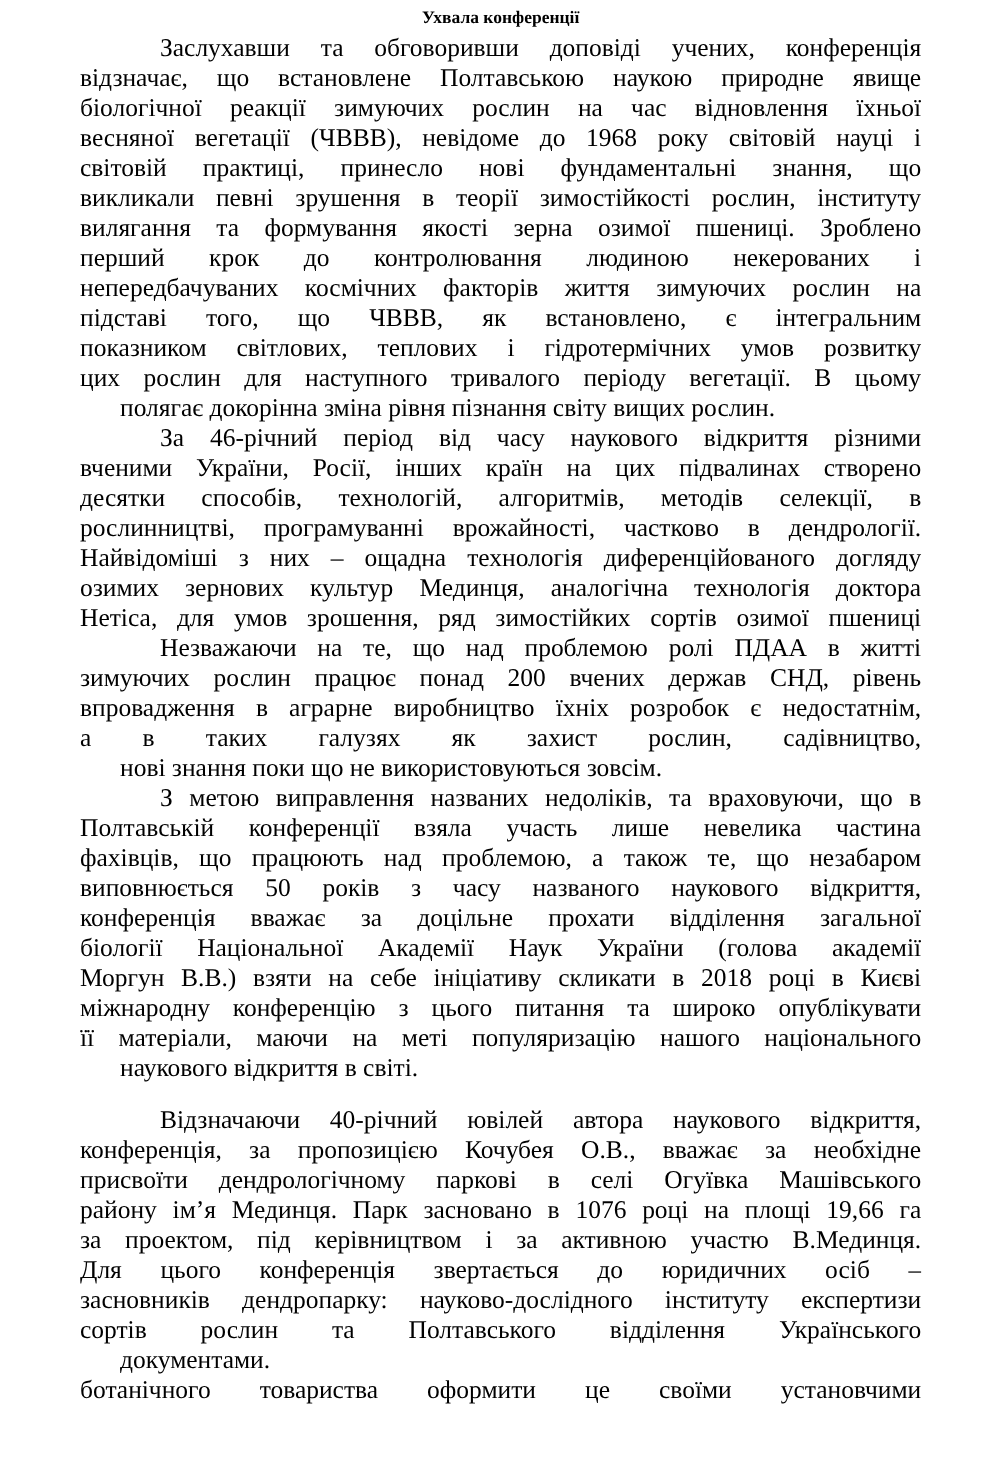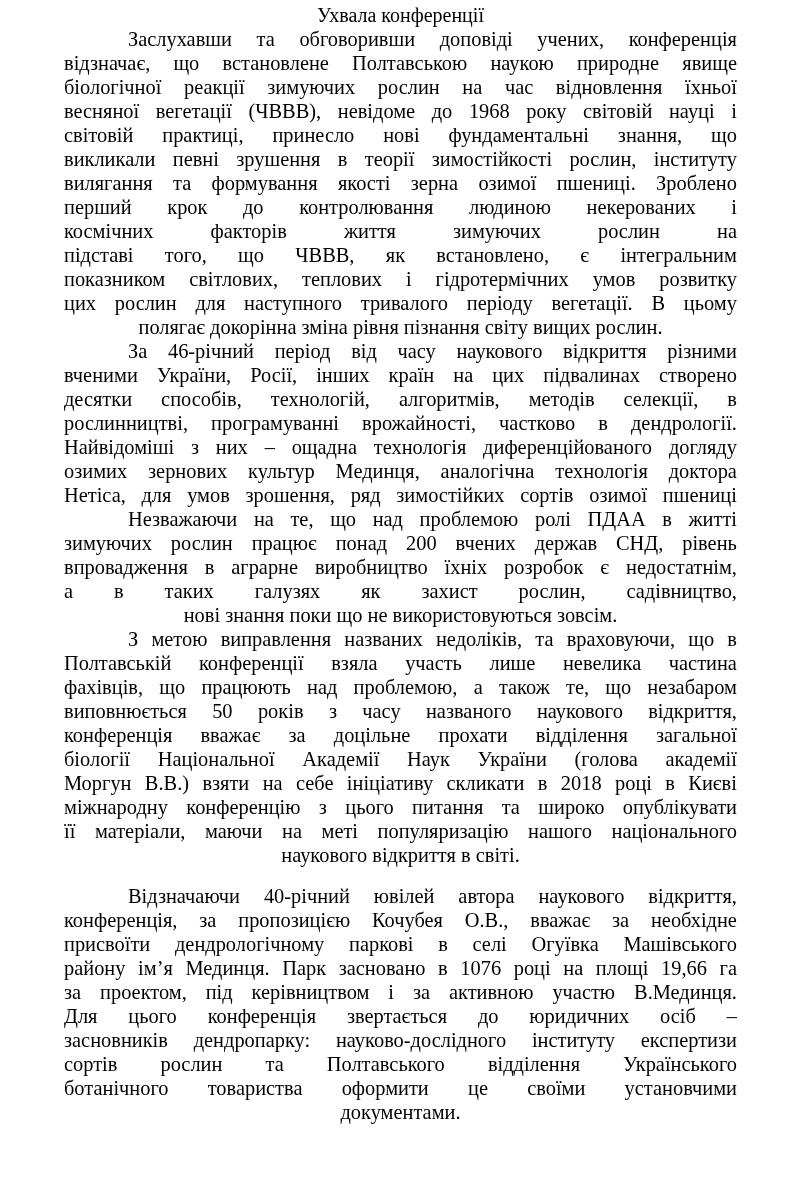--- a/index.html
+++ b/index.html
@@ -16,22 +16,22 @@
     font-size: 20.4px;
   }
   .page {
     box-sizing: border-box;
     width: 800px;
     height: 1180px;
     padding: 3px 63px 0 64px;
     background: #ffffff;
   }
   .title {
-    font-weight: normal;
-    font-size: 20px;
+    font-weight: bold;
+    font-size: 14px;
     text-align: center;
     line-height: 24px;
     height: 24px;
     white-space: nowrap;
   }
   .para { margin: 0; padding: 0; }
   .para.spaced { margin-top: 17px; }
   .line {
     line-height: 24px;
     height: 24px;
@@ -39,21 +39,21 @@
   }
   
   .line.just {
     display: flex;
     justify-content: space-between;
   }
   .line.just span { white-space: nowrap; }
   
   .line.first { padding-left: 64px; }
   
-  .line.last { text-align: center; white-space: nowrap; }
+  .line.last { text-align: left; white-space: nowrap; margin-left: 32px; }
 </style>
 </head>
 <body>
 
 <div class="page">
   <div class="title">Ухвала конференції</div>
   <div>
       <div class="para">
         <div class="line just first">
           <span>Заслухавши</span>
@@ -126,20 +126,21 @@
         <div class="line just">
           <span>перший</span>
           <span>крок</span>
           <span>до</span>
           <span>контролювання</span>
           <span>людиною</span>
           <span>некерованих</span>
           <span>і</span>
         </div>
         <div class="line just">
+          <span>непередбачуваних</span>
           <span>космічних</span>
           <span>факторів</span>
           <span>життя</span>
           <span>зимуючих</span>
           <span>рослин</span>
           <span>на</span>
         </div>
         <div class="line just">
           <span>підставі</span>
           <span>того,</span>
@@ -456,24 +457,24 @@
           <span>експертизи</span>
         </div>
         <div class="line just">
           <span>сортів</span>
           <span>рослин</span>
           <span>та</span>
           <span>Полтавського</span>
           <span>відділення</span>
           <span>Українського</span>
         </div>
+        <div class="line last">документами.</div>
         <div class="line just">
           <span>ботанічного</span>
           <span>товариства</span>
           <span>оформити</span>
           <span>це</span>
           <span>своїми</span>
           <span>установчими</span>
         </div>
-        <div class="line last">документами.</div>
       </div>
     </div>
 </div>
 
 </body></html>

